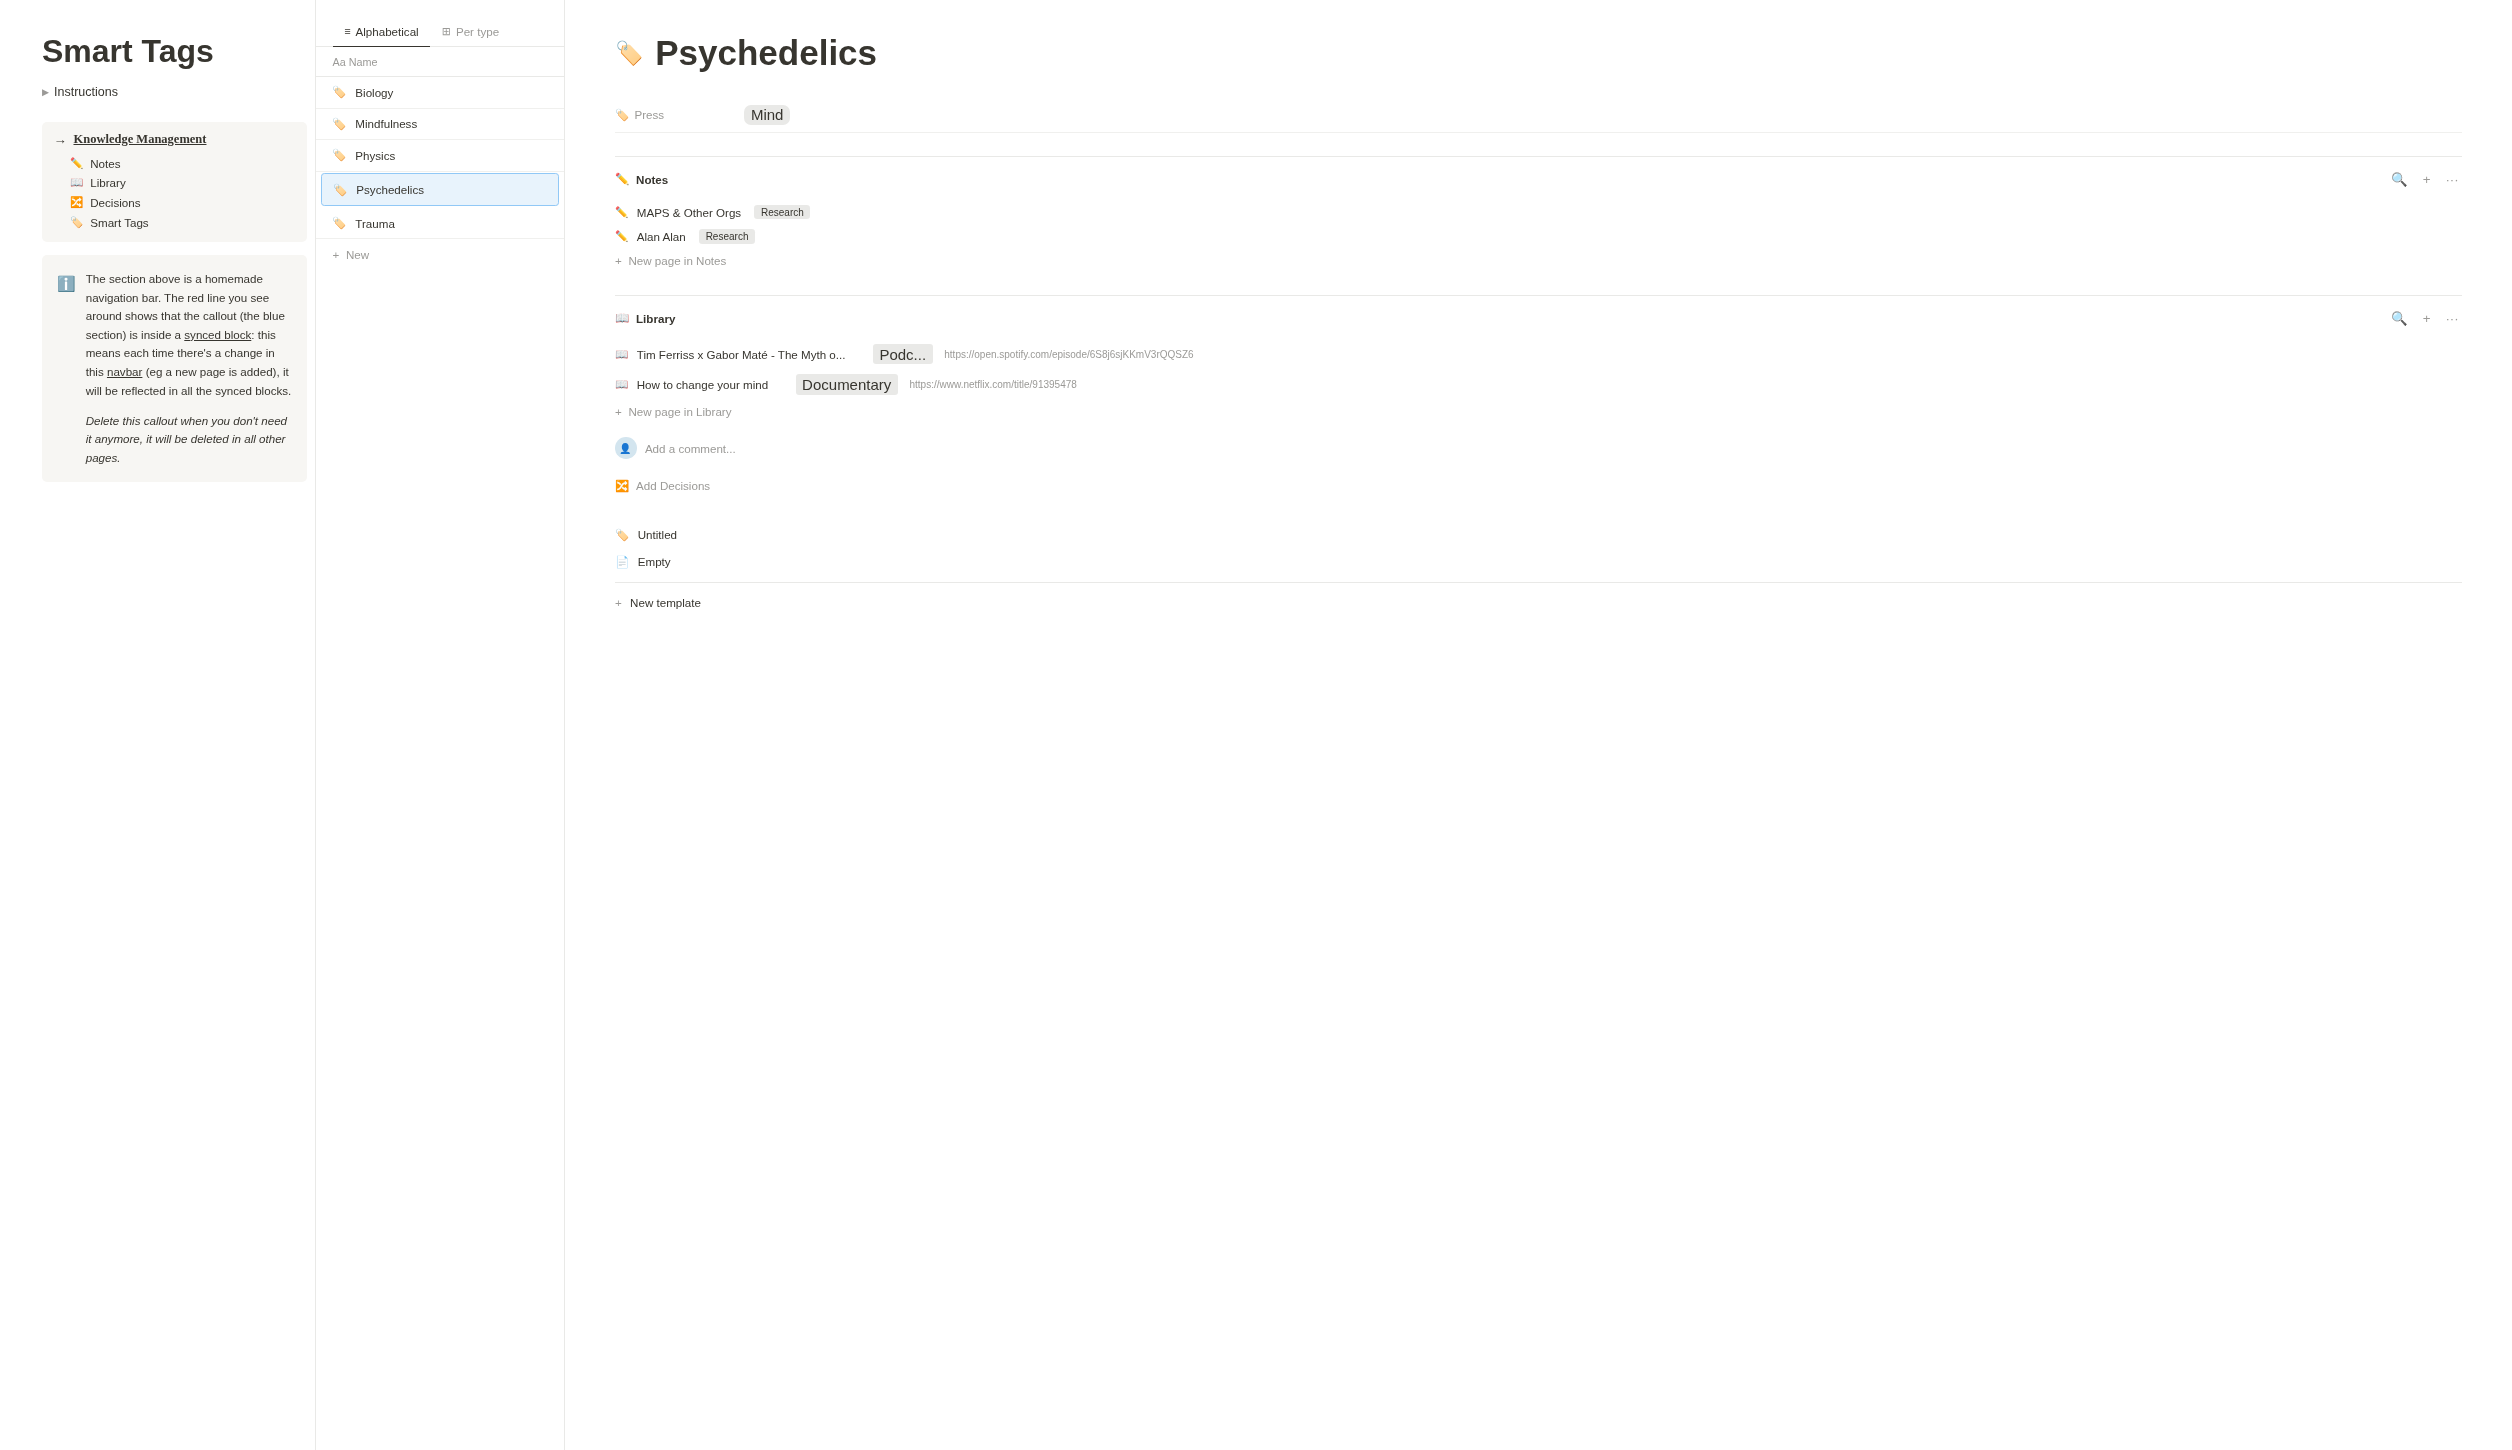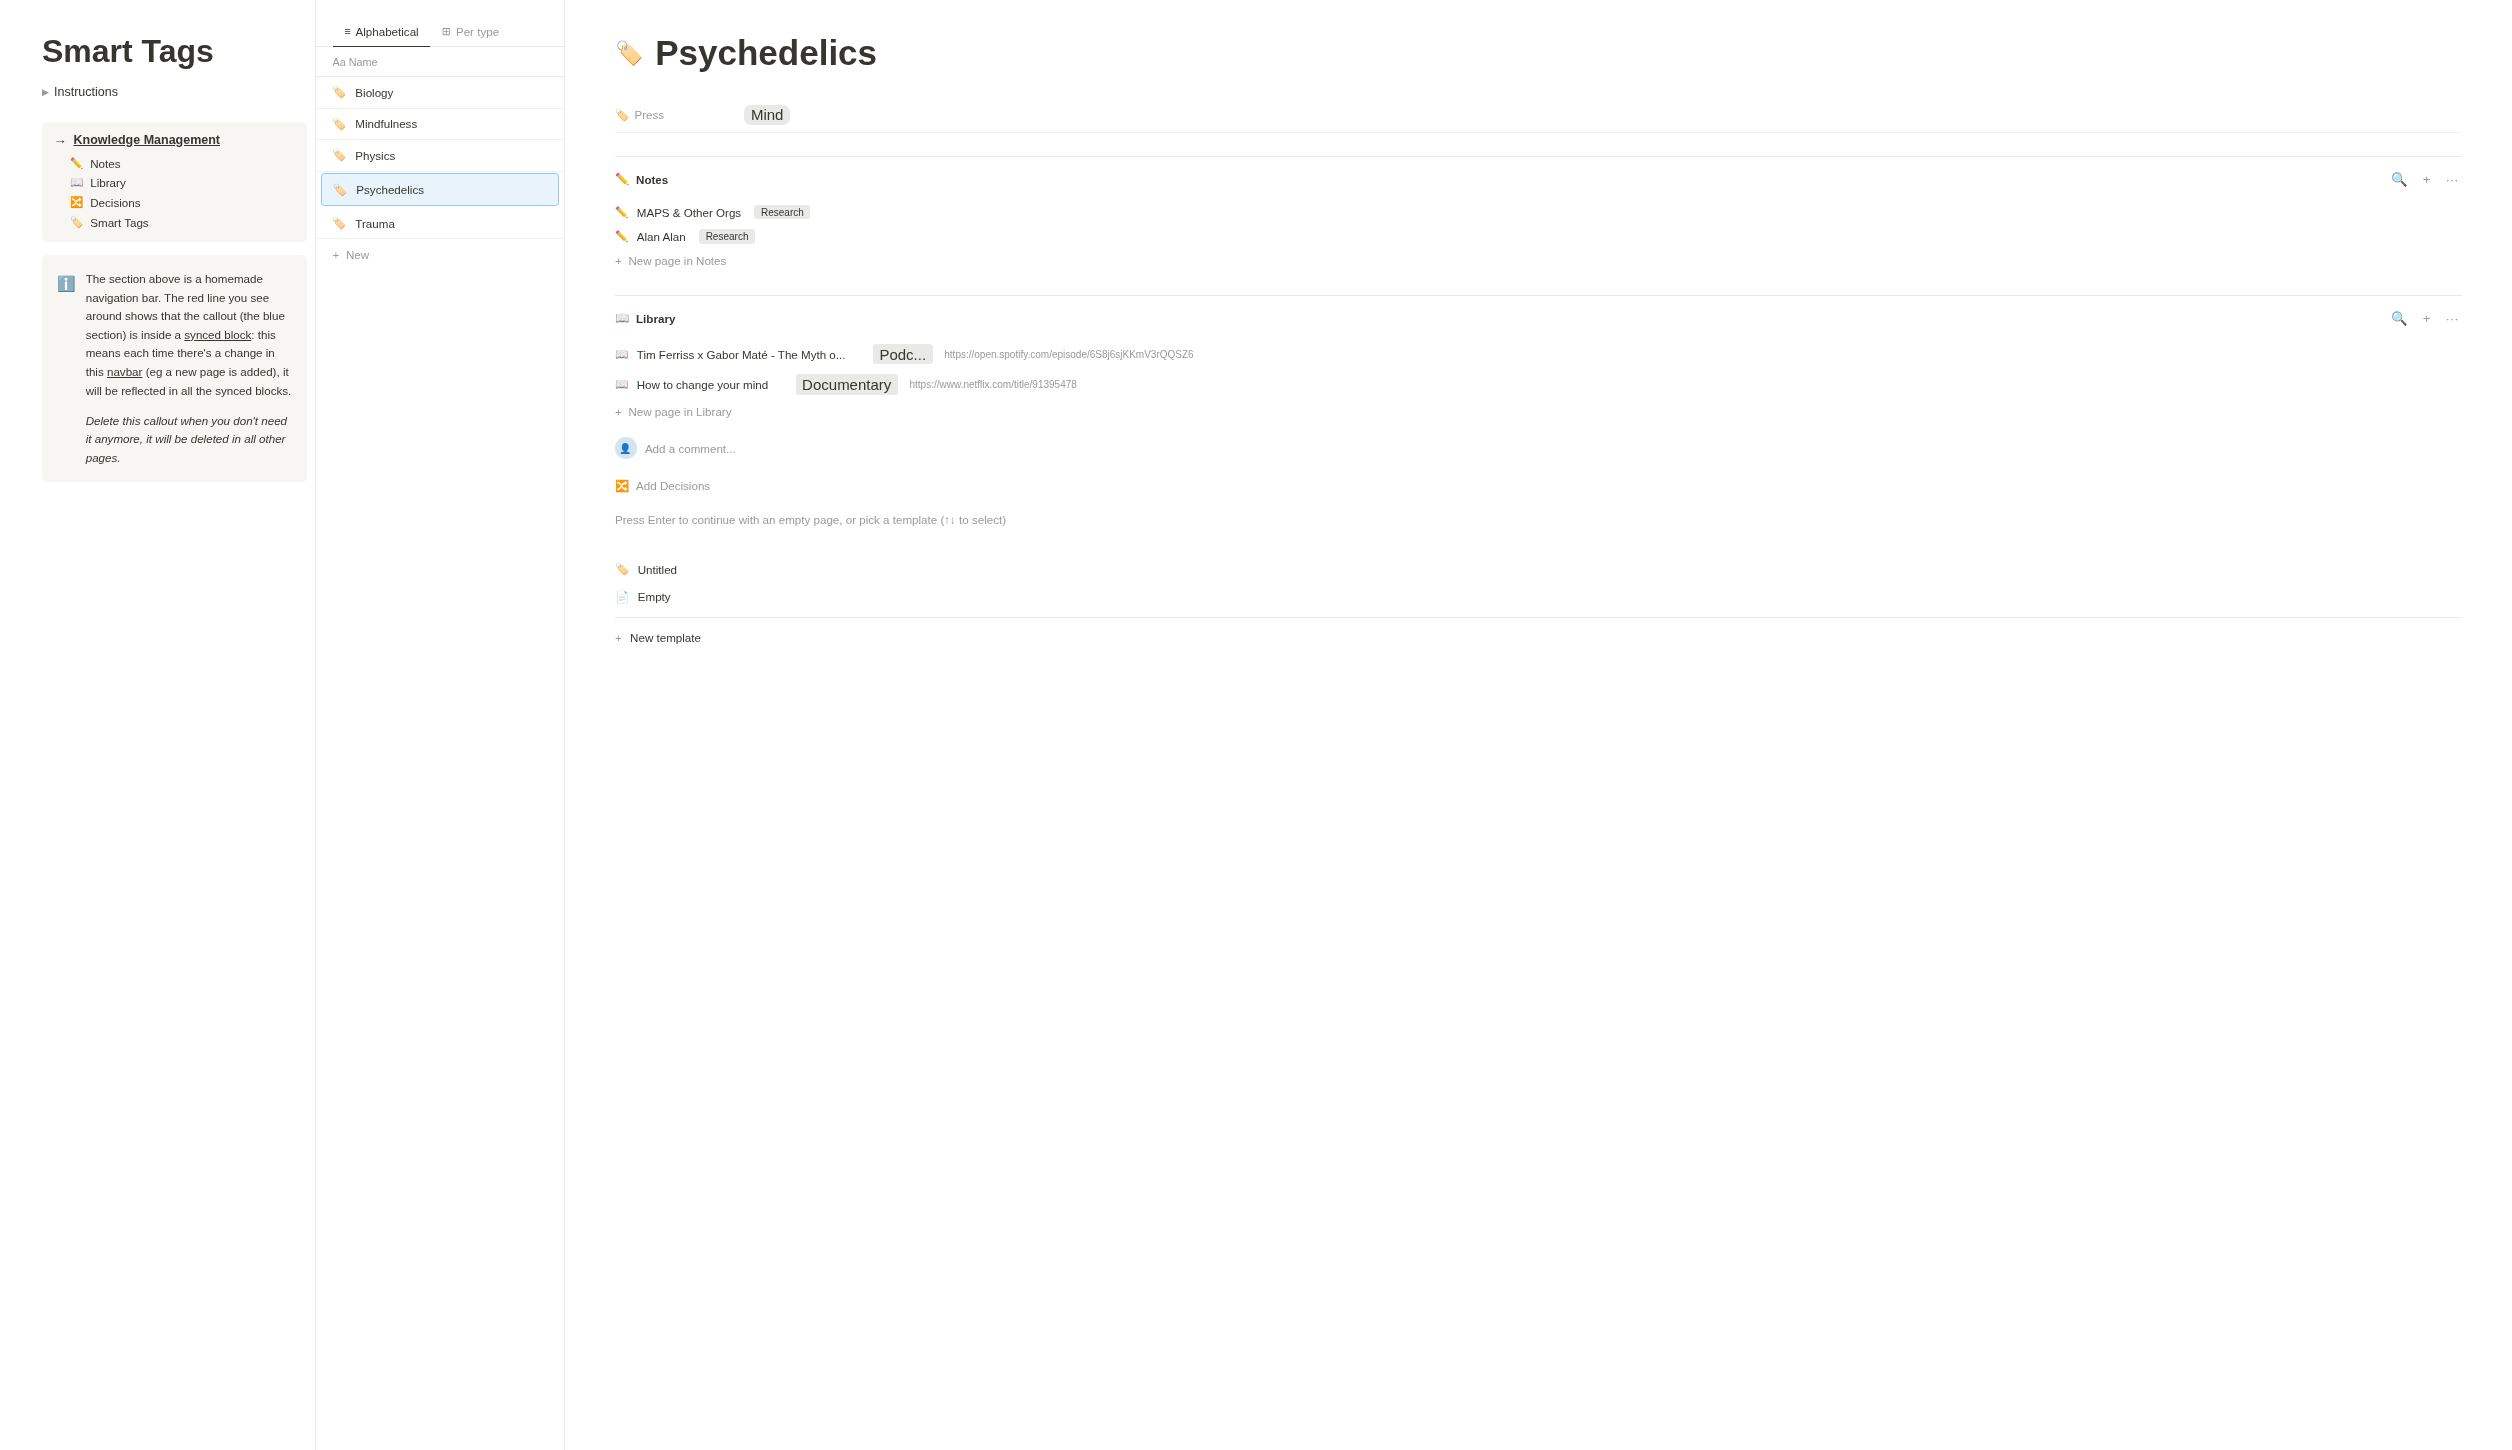--- a/index.html
+++ b/index.html
@@ -61,20 +61,21 @@
       color: #37352f;
       margin-bottom: 6.6px;
       cursor: pointer;
     }
     .nav-header .arrow-icon {
       color: #37352f;
       font-size: 13.3px;
     }
     .nav-header .nav-title {
       text-decoration: underline;
+      font-family: Liberation Serif, serif;
     }
 
     .nav-items {
       list-style: none;
       padding-left: 16.6px;
     }
     .nav-items li {
       display: flex;
       align-items: center;
       gap: 6.6px;
@@ -565,21 +566,20 @@
   <div class="comment-row">
     <div class="comment-avatar">👤</div>
     <span>Add a comment...</span>
   </div>
 
   <div class="add-decisions">
     <span>🔀</span>
     <span>Add Decisions</span>
   </div>
 
-  <div class="template-prompt">Press Enter to continue with an empty page, or pick a template (↑↓ to select)</div>
 
   <div class="template-options">
     <div class="template-option">
       <span class="tmpl-icon">🏷️</span>
       <span>Untitled</span>
     </div>
     <div class="template-option">
       <span class="tmpl-icon">📄</span>
       <span>Empty</span>
     </div>

